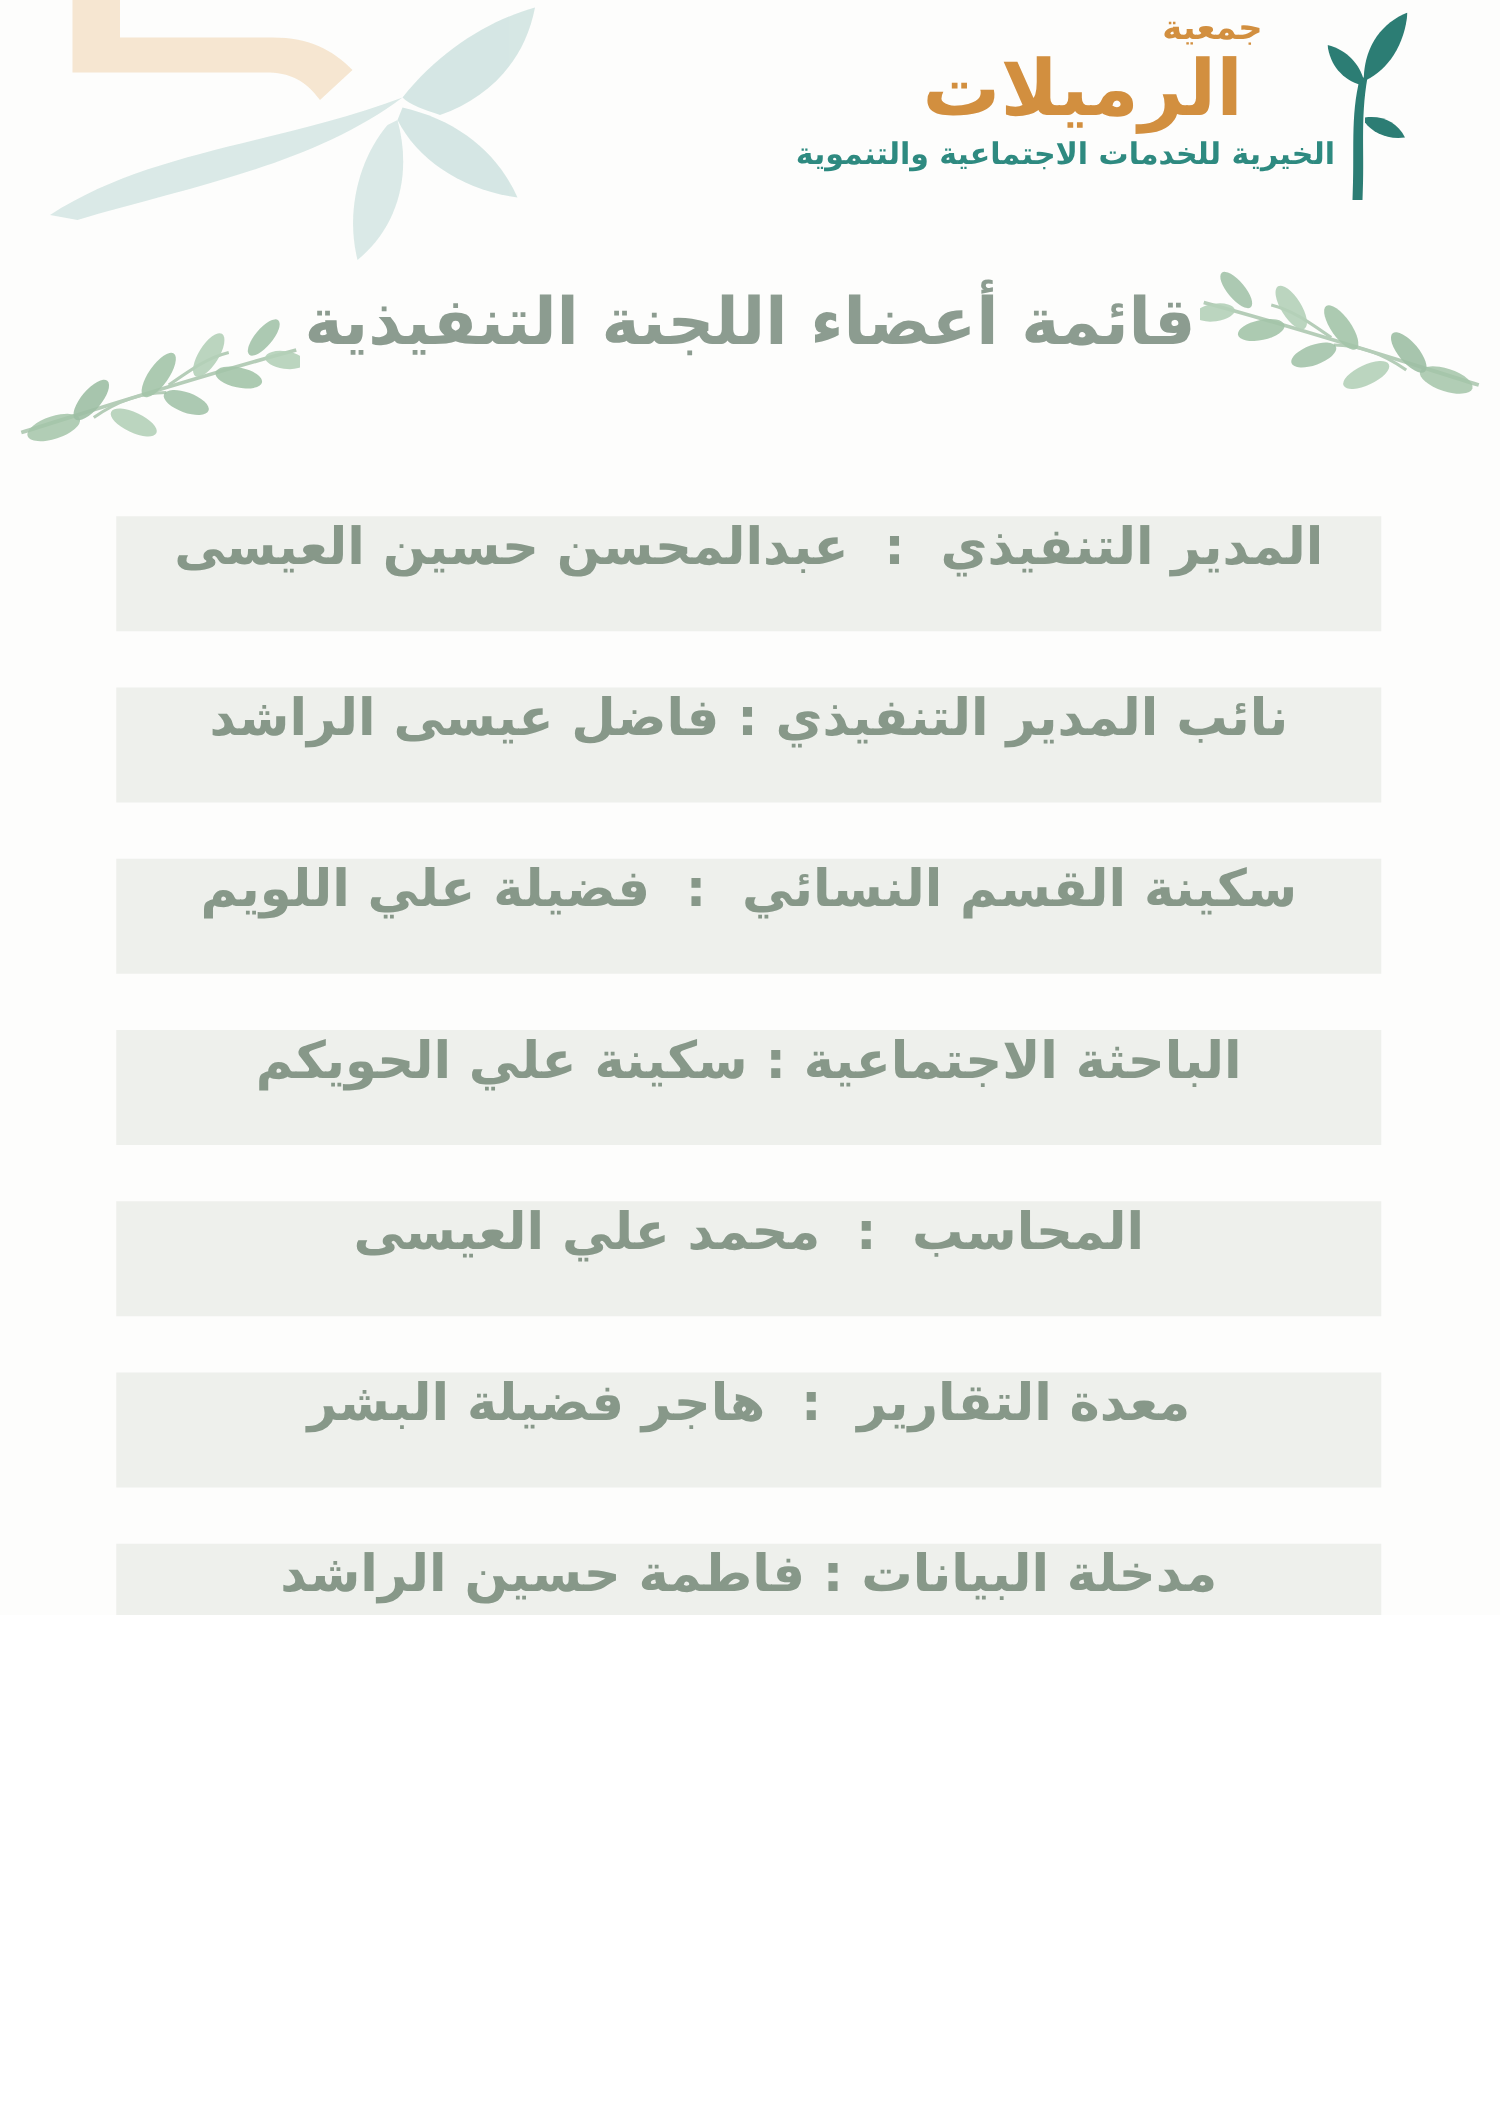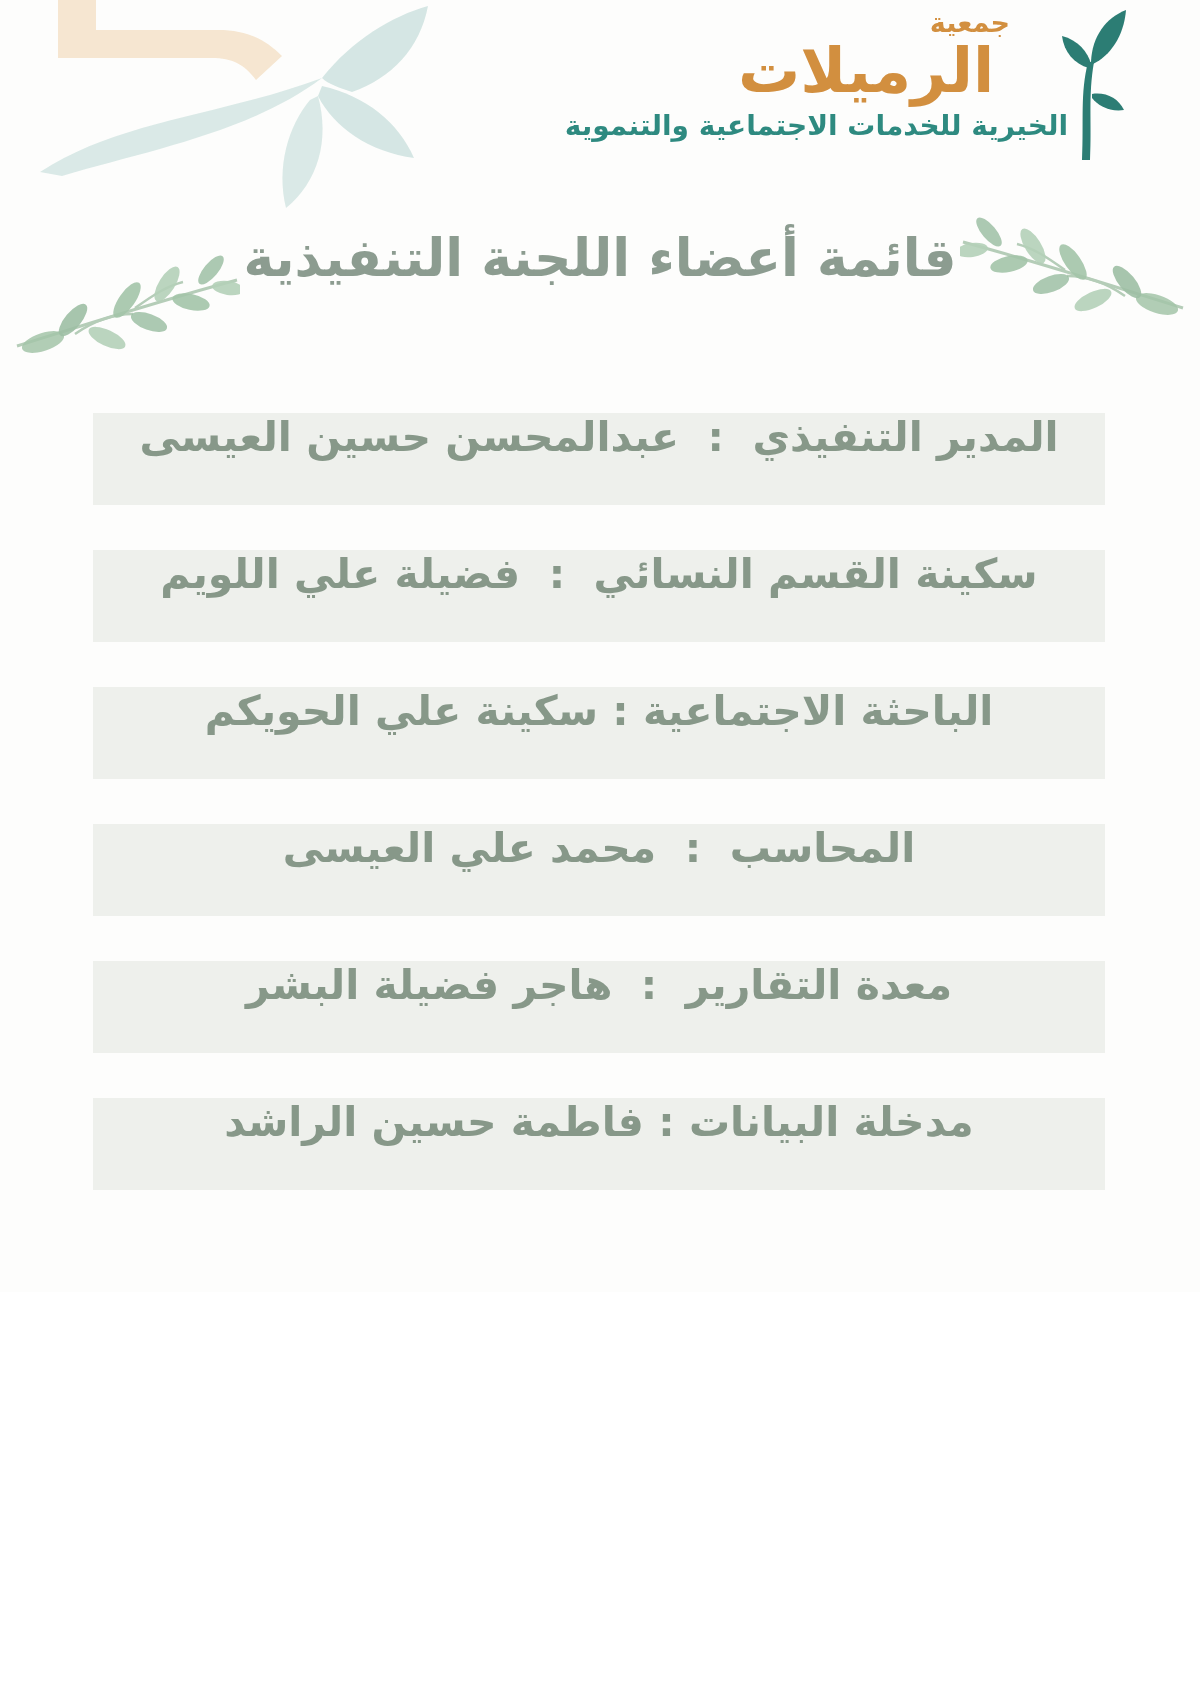--- a/index.html
+++ b/index.html
@@ -45,21 +45,21 @@
     text-align:left;
     letter-spacing:1px;
   }
   .sprout{
     position:absolute;right:-58px;top:2px;width:64px;height:150px;
   }
   .logo-tagline{
     direction:rtl;
     margin-top:6px;
     color:var(--tagline-teal,#2e8a80);
-    font-size:28px;font-weight:bold;
+    font-size:24px;font-weight:bold;
     white-space:nowrap;
   }
   
   .title-row{
     position:absolute;top:228px;left:0;width:100%;
     display:flex;align-items:flex-start;justify-content:center;
     gap:4px;
   }
   .branch{width:225px;height:112px;flex:0 0 auto;}
   .branch.left-side{transform:translateY(22px);}
@@ -155,20 +155,23 @@
         <ellipse cx="213" cy="38" rx="16" ry="7" transform="rotate(8 213 38)" fill="#b4d0b8" opacity="0.9"></ellipse>
       </g>
     </svg>
   </div>
 
   <div class="members">
     <div class="member-row">
       <span class="member-text">المدير التنفيذي  :  عبدالمحسن حسين العيسى</span>
     </div>
     <div class="member-row">
+      <span class="member-text">نائب المدير التنفيذي : فاضل عيسى الراشد</span>
+    </div>
+    <div class="member-row">
       <span class="member-text">سكينة القسم النسائي  :  فضيلة علي اللويم</span>
     </div>
     <div class="member-row">
       <span class="member-text">الباحثة الاجتماعية : سكينة علي الحويكم</span>
     </div>
     <div class="member-row">
       <span class="member-text">المحاسب  :  محمد علي العيسى</span>
     </div>
     <div class="member-row">
       <span class="member-text">معدة التقارير  :  هاجر فضيلة البشر</span>

